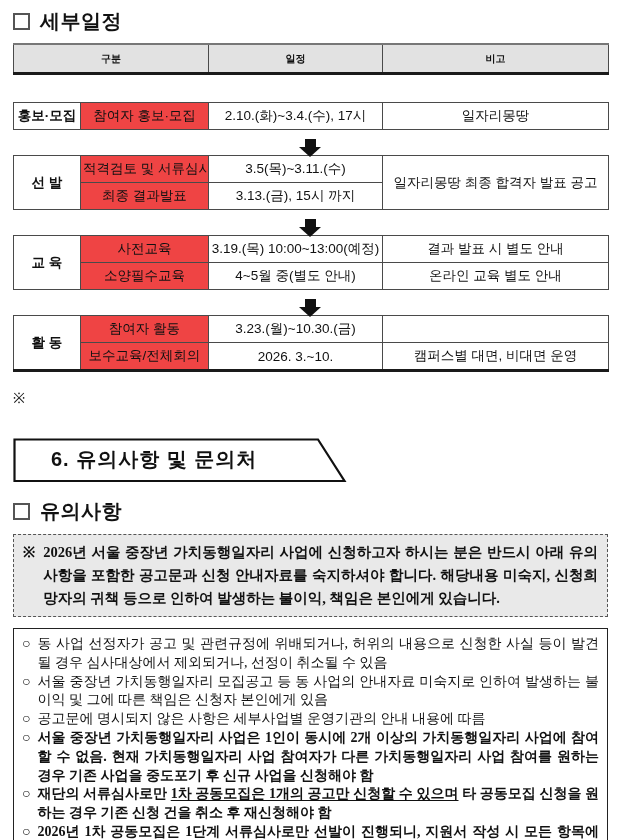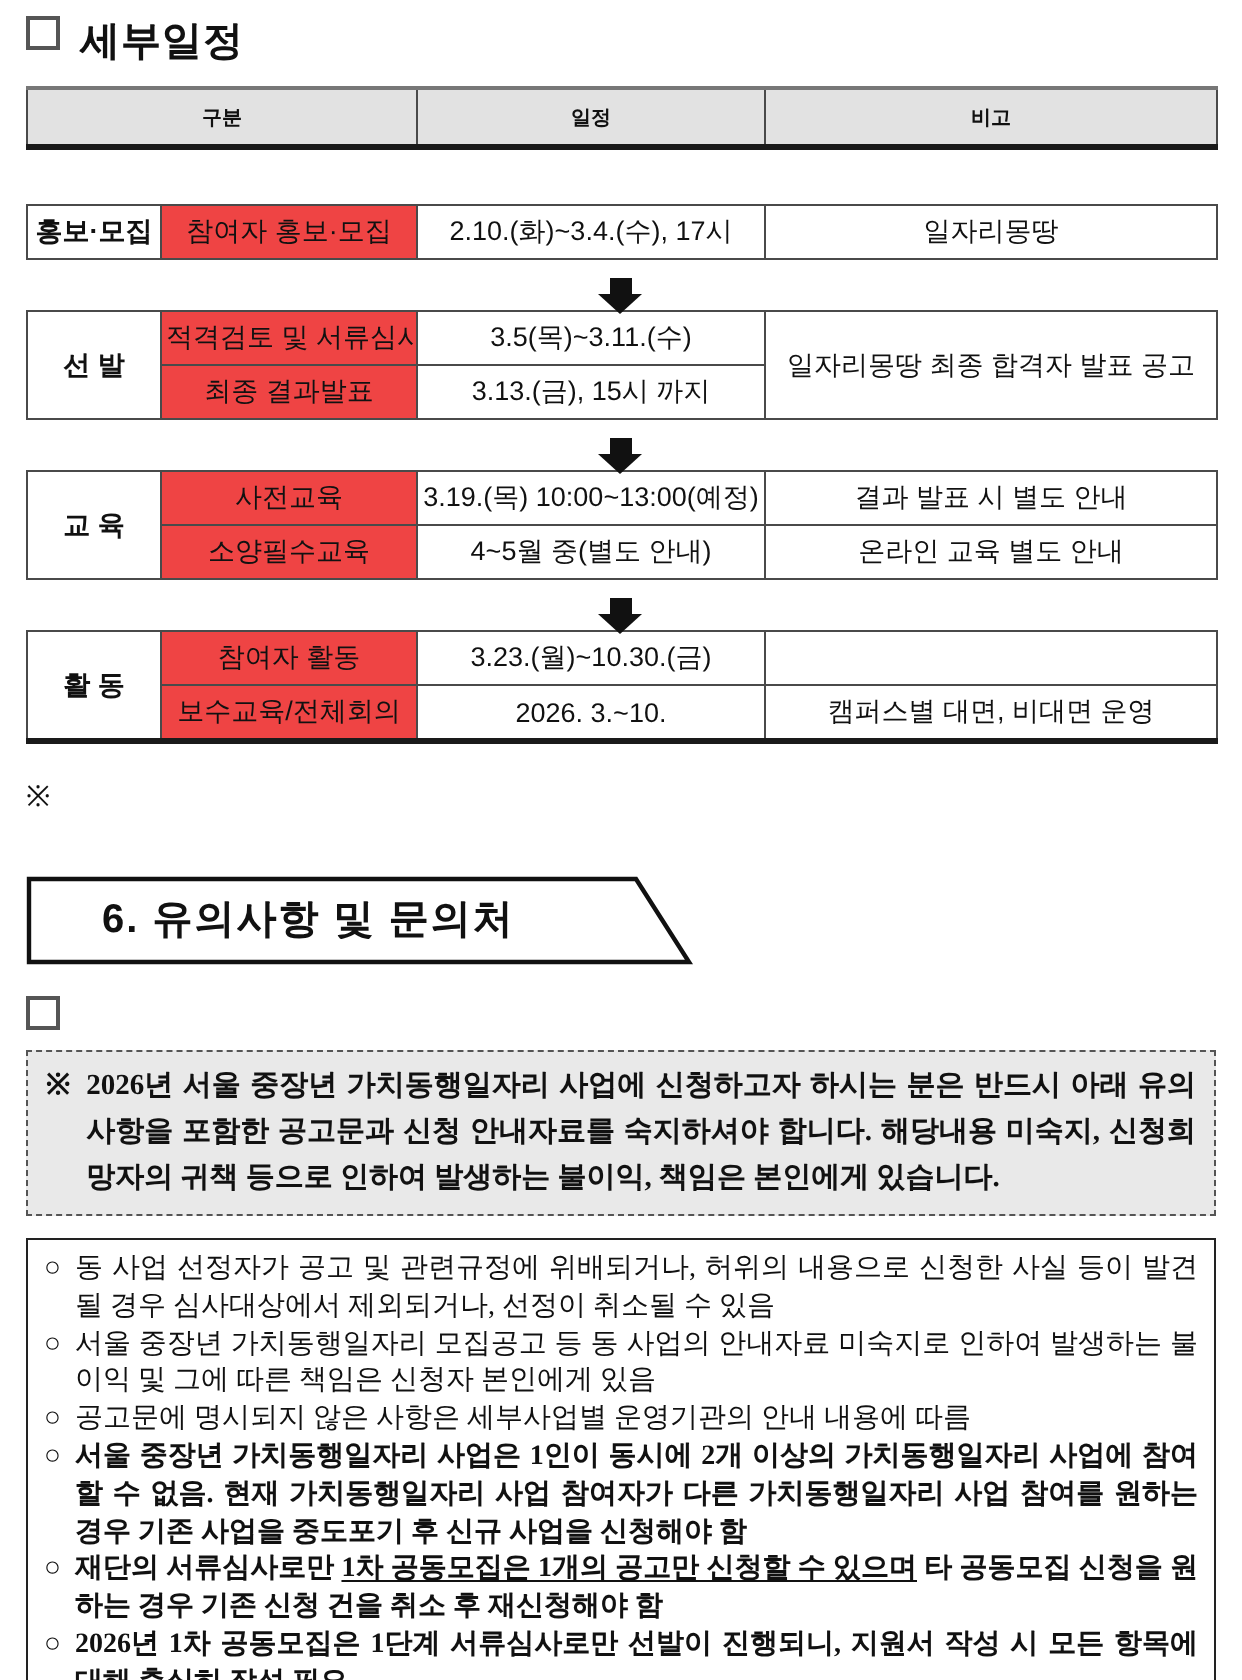--- a/index.html
+++ b/index.html
@@ -4,21 +4,21 @@
 <style>
   html,body { margin:0; padding:0; }
   body {
     width:621px; height:840px; background:#ffffff; overflow:hidden;
     font-family:"Liberation Sans", sans-serif; color:#111;
   }
   .page { padding:8px 13px 0 13px; }
 
   
   .doc-h {
-    display:flex; align-items:flex-start; gap:10px;
+    display:flex; align-items:center; gap:10px;
     font-size:20px; font-weight:800; letter-spacing:0.5px; line-height:26px;
   }
   .sq { width:13px; height:13px; border:2px solid #555; display:inline-block; flex:0 0 auto; }
 
   
   .tbl { border-collapse:collapse; width:595px; table-layout:fixed; }
   .tbl td {
     border:1px solid #4a4a4a; height:26px; text-align:center;
     font-size:13.5px; padding:0 2px; overflow:hidden; white-space:nowrap;
   }
@@ -204,20 +204,21 @@
 
   <div class="banner">
     <svg width="345" height="45" viewBox="0 0 345 45">
       <polygon points="1.5,1.5 305,1.5 331.5,43 1.5,43" fill="#ffffff" stroke="#111111" stroke-width="2.2"></polygon>
     </svg>
     <span class="banner-text">6. 유의사항 및 문의처</span>
   </div>
 
   <div class="doc-h h2">
     <span class="sq"></span>
+    <span>유의사항</span>
   </div>
 
   <div class="intro-box">
     <span>※</span>
     <div class="txt">2026년 서울 중장년 가치동행일자리 사업에 신청하고자 하시는 분은 반드시 아래 유의사항을 포함한 공고문과 신청 안내자료를 숙지하셔야 합니다. 해당내용 미숙지, 신청희망자의 귀책 등으로 인하여 발생하는 불이익, 책임은 본인에게 있습니다.</div>
   </div>
 
   <div class="notes-box">
     <ul class="notes">
       <li>

